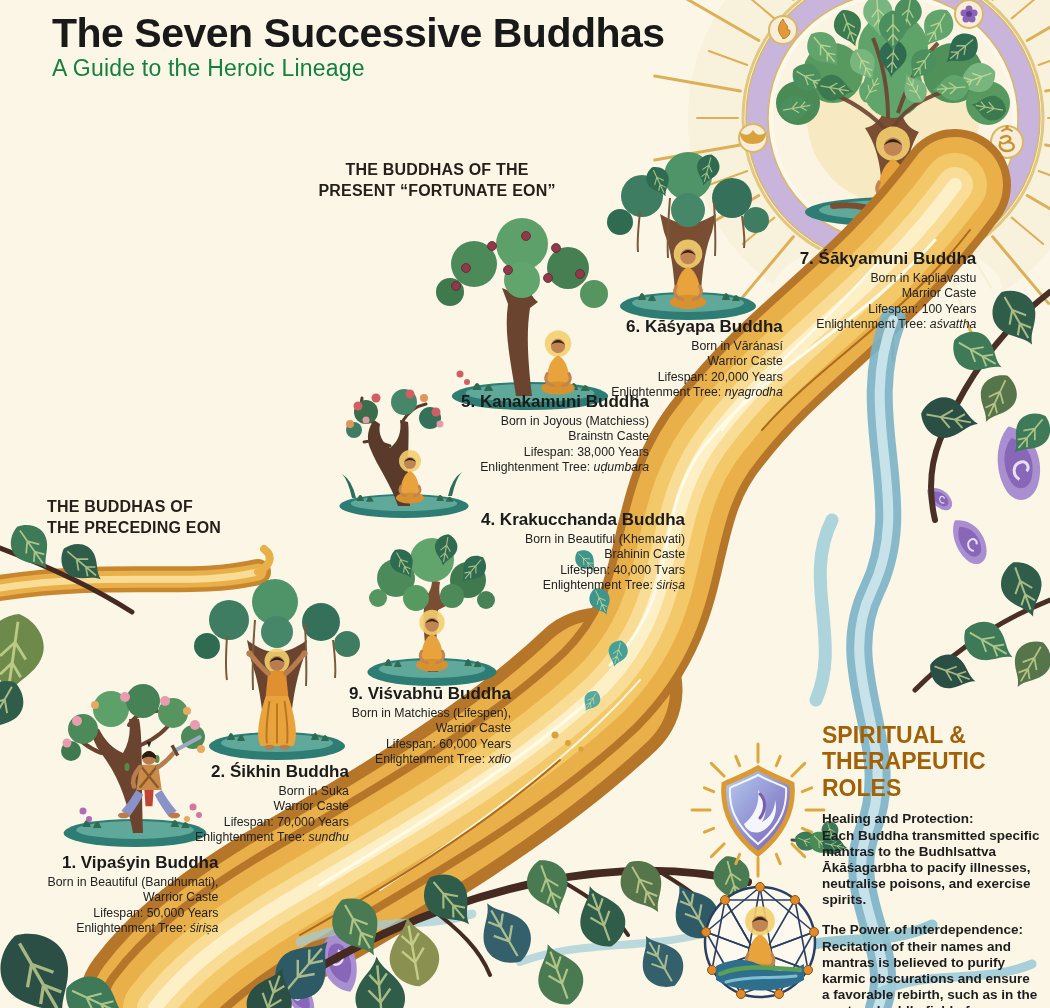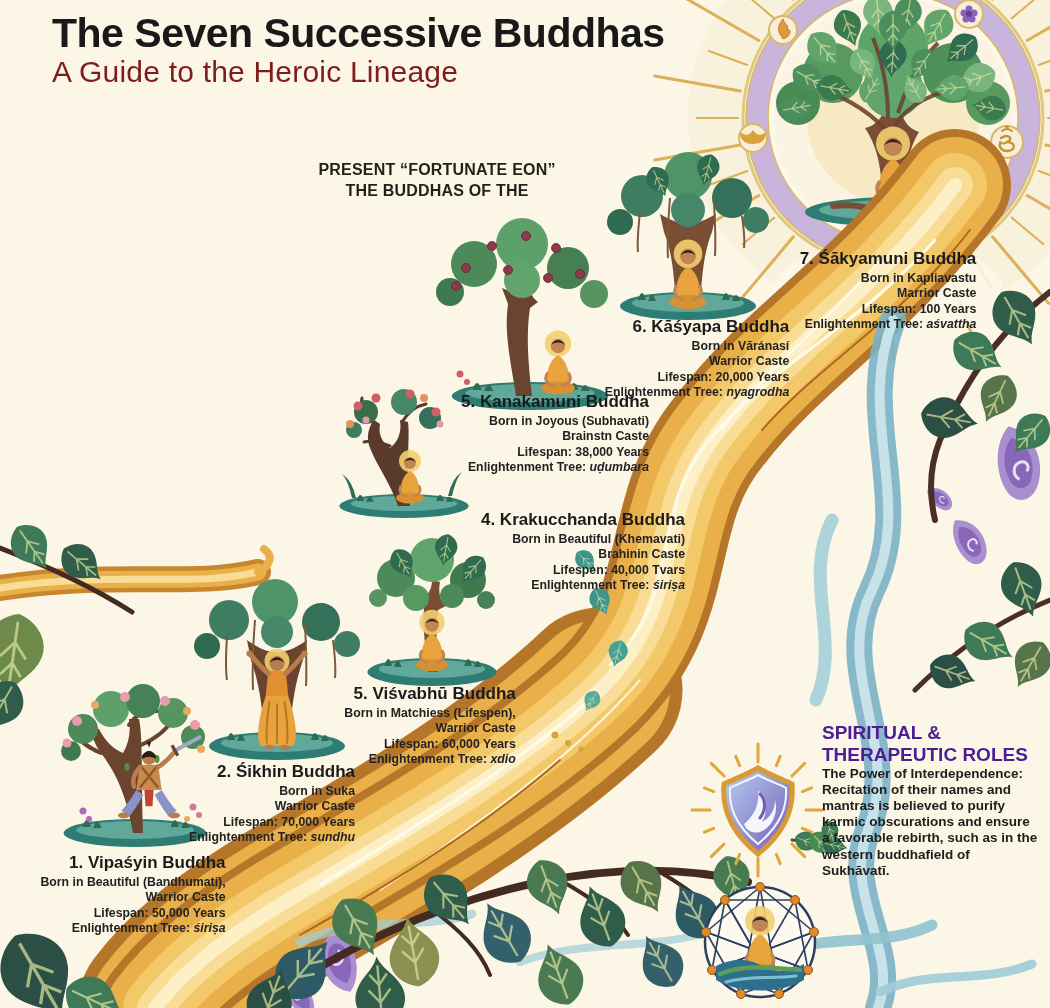--- a/index.html
+++ b/index.html
@@ -6,27 +6,27 @@
   #stage{
     position:relative;width:1050px;height:1008px;overflow:hidden;
     background:#fbf6e6;
     font-family:"Liberation Sans","DejaVu Sans",sans-serif;
     color:#1d1d1d;
     outline:1px solid rgba(80,90,110,.4);
   }
   #bg{position:absolute;inset:0;}
   .txt{position:absolute;z-index:5;}
   .title-main{font-size:41px;font-weight:bold;letter-spacing:-.5px;color:#191919;line-height:1.05;}
-  .title-sub{font-size:30px;font-weight:normal;color:#7f1d1d;letter-spacing:.2px;}
+  .title-sub{font-size:23px;font-weight:normal;color:#15803d;letter-spacing:.2px;}
   .eon-label{font-size:16px;font-weight:bold;line-height:1.3;letter-spacing:.2px;color:#241f1a;}
   .caption{transform:translateX(-50%);text-align:right;white-space:nowrap;}
   .cap-name{font-size:17px;font-weight:bold;margin-bottom:2px;color:#1b1b1b;}
-  .cap-line{font-size:12.3px;font-weight:bold;line-height:1.26;color:#222;}
+  .cap-line{font-size:12.3px;font-weight:normal;line-height:1.26;color:#222;}
   .cap-line em{font-style:italic;}
-  .roles-heading{font-size:19px;font-weight:bold;line-height:1.15;color:#4c1d95;}
+  .roles-heading{font-size:23px;font-weight:bold;line-height:1.15;color:#a16207;}
   .role-title{font-size:13.5px;font-weight:bold;line-height:1.2;color:#1d1d1d;}
   .role-body{font-size:13.5px;font-weight:bold;line-height:1.2;color:#1d1d1d;}
   .roles-col{width:218px;}
   .role-block{margin-bottom:14px;}
 </style>
 </head>
 <body>
 
 <div id="stage">
 
@@ -492,60 +492,64 @@
     <path d="M-34,40 C-10,33 12,37 36,34" fill="none" stroke="#7fc0d0" stroke-width="3" stroke-linecap="round"></path>
   </g>
 </svg>
 
 <div class="txt" style="left:52px;top:12px;">
   <div class="title-main">The Seven Successive Buddhas</div>
   <div class="title-sub">A Guide to the Heroic Lineage</div>
 </div>
 
 <div class="txt eon-label" style="left:437px;top:160px;transform:translateX(-50%);text-align:center;">
+  <div>THE BUDDHAS OF THE</div>
   <div>PRESENT “FORTUNATE EON”</div>
-  <div>THE BUDDHAS OF THE</div>
-</div>
-
+</div>
+
+<div class="txt eon-label" style="left:47px;top:497px;">
+  <div>THE BUDDHAS OF</div>
+  <div>THE PRECEDING EON</div>
+</div>
 
 <div class="txt caption" style="left:133px;top:853px;">
   <div class="cap-name">1. Vipaśyin Buddha</div>
   <div class="cap-line">Born in Beautiful (Bandhumati),</div>
   <div class="cap-line">Warrior Caste</div>
   <div class="cap-line">Lifespan: 50,000 Years</div>
   <div class="cap-line"><span>Enlightenment Tree:</span> <em>śiriṣa</em></div>
 </div>
 
 <div class="txt caption" style="left:272px;top:762px;">
   <div class="cap-name">2. Śikhin Buddha</div>
   <div class="cap-line">Born in Suka</div>
   <div class="cap-line">Warrior Caste</div>
   <div class="cap-line">Lifespan: 70,000 Years</div>
   <div class="cap-line"><span>Enlightenment Tree:</span> <em>sundhu</em></div>
 </div>
 
 <div class="txt caption" style="left:430px;top:684px;">
-  <div class="cap-name">5. Viśvabhū Buddha</div>
+  <div class="cap-name">9. Viśvabhū Buddha</div>
   <div class="cap-line">Born in Matchiess (Lifespen),</div>
   <div class="cap-line">Warrior Caste</div>
   <div class="cap-line">Lifespan: 60,000 Years</div>
   <div class="cap-line"><span>Enlightenment Tree:</span> <em>xdio</em></div>
 </div>
 
 <div class="txt caption" style="left:583px;top:510px;">
   <div class="cap-name">4. Krakucchanda Buddha</div>
   <div class="cap-line">Born in Beautiful (Khemavati)</div>
   <div class="cap-line">Brahinin Caste</div>
   <div class="cap-line">Lifespen: 40,000 Tvars</div>
   <div class="cap-line"><span>Enlightenment Tree:</span> <em>śiriṣa</em></div>
 </div>
 
 <div class="txt caption" style="left:555px;top:392px;">
   <div class="cap-name">5. Kanakamuni Buddha</div>
-  <div class="cap-line">Born in Joyous (Subhavati)</div>
+  <div class="cap-line">Born in Joyous (Matchiess)</div>
   <div class="cap-line">Brainstn Caste</div>
   <div class="cap-line">Lifespan: 38,000 Years</div>
   <div class="cap-line"><span>Enlightenment Tree:</span> <em>uḍumbara</em></div>
 </div>
 
 <div class="txt caption" style="left:697px;top:317px;">
   <div class="cap-name">6. Kāśyapa Buddha</div>
   <div class="cap-line">Born in Vāránasí</div>
   <div class="cap-line">Warrior Caste</div>
   <div class="cap-line">Lifespan: 20,000 Years</div>
@@ -558,19 +562,23 @@
   <div class="cap-line">Marrior Caste</div>
   <div class="cap-line">Lifespan: 100 Years</div>
   <div class="cap-line"><span>Enlightenment Tree:</span> <em>aśvattha</em></div>
 </div>
 
 <div class="txt roles-col" style="left:822px;top:722px;">
   <div class="roles-heading">
     <div>SPIRITUAL &amp;</div>
     <div>THERAPEUTIC ROLES</div>
   </div>
+  <div class="role-block" style="margin-top:10px;">
+    <div class="role-title">Healing and Protection:</div>
+    <div class="role-body">Each Buddha transmitted specific mantras to the Budhlsattva Ākāśagarbha to pacify illnesses, neutralise poisons, and exercise spirits.</div>
+  </div>
   <div class="role-block">
     <div class="role-title">The Power of Interdependence:</div>
     <div class="role-body">Recitation of their names and mantras is believed to purify karmic obscurations and ensure a favorable rebirth, such as in the western buddhafield of Sukhāvatī.</div>
   </div>
 </div>
 
 </div>
 
 </body></html>

